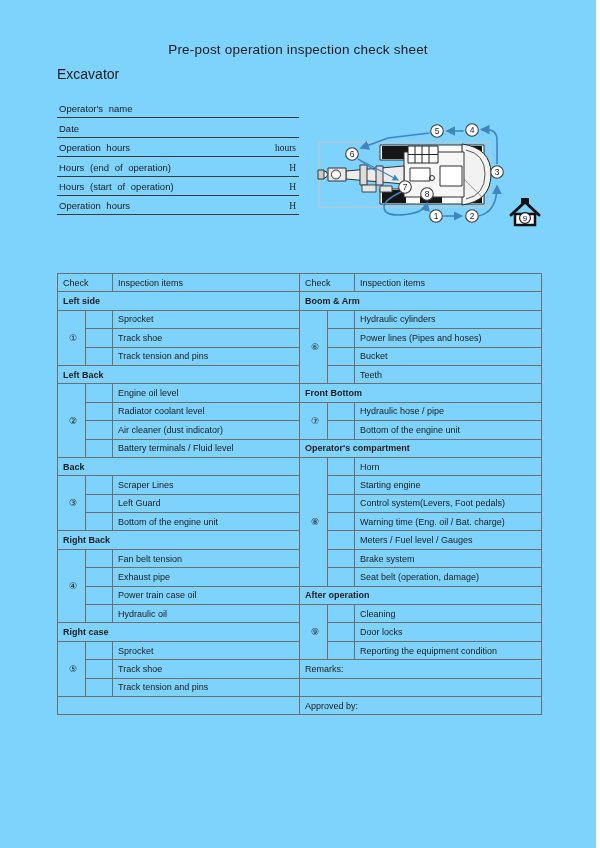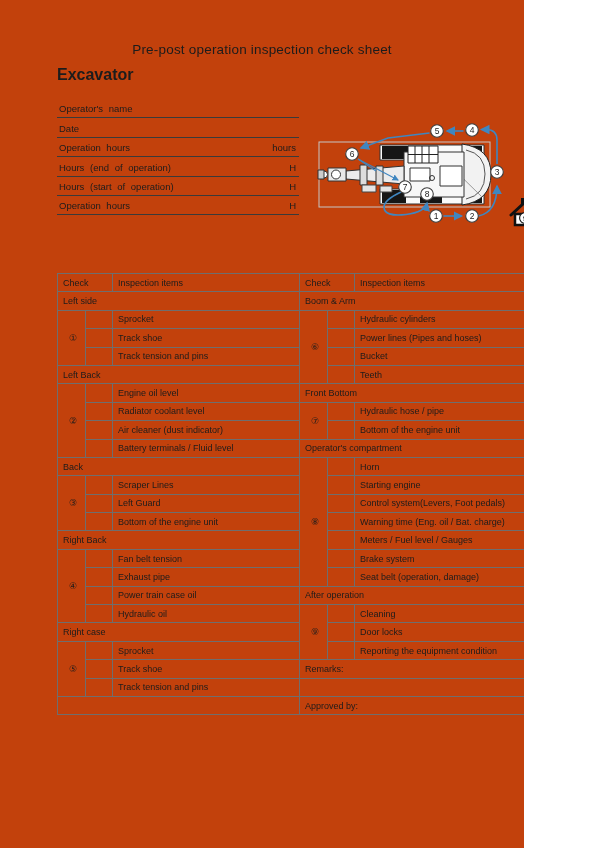--- a/index.html
+++ b/index.html
@@ -1,41 +1,41 @@
 <!DOCTYPE html>
 <html><head>
 <meta charset="utf-8">
 <style>
   * { box-sizing: border-box; margin: 0; padding: 0; }
   html,body { background:#ffffff; }
   body { width:600px; height:848px; font-family:"Liberation Sans","DejaVu Sans",sans-serif; color:#1c1c1c; }
-  .page { position:relative; width:524px; height:848px; background:#c2410c; overflow:hidden; }
+  .page { position:relative; width:596px; height:848px; background:#7dd3fc; overflow:hidden; }
 
   .title { position:absolute; top:42px; left:0; width:100%; text-align:center;
            font-size:13.5px; font-weight:400; letter-spacing:.2px; }
-  .machine { position:absolute; top:66px; left:57px; font-size:16px; font-weight:bold; }
+  .machine { position:absolute; top:66px; left:57px; font-size:14px; font-weight:normal; }
 
   
   .form { position:absolute; top:99px; left:57px; width:242px; }
   .form-row { position:relative; height:19.4px; border-bottom:1px solid #3a3a3a; }
   .flabel  { position:absolute; left:2px;  bottom:3px; font-size:9.5px; word-spacing:3px; }
-  .fsuffix { position:absolute; right:3px; bottom:3px; font-size:9.5px; word-spacing:2px; }
+  .fsuffix { position:absolute; right:3px; bottom:3px; font-size:9.5px; word-spacing:2px;font-family:Liberation Serif, serif; }
   .fmid    { position:absolute; left:62%;  bottom:1px; font-size:12px; }
 
   
   .diagram { position:absolute; top:108px; left:316px; width:235px; height:125px; }
   .diagram svg { width:100%; height:100%; display:block; }
 
   
   table.check { position:absolute; top:273px; left:57px; width:485px;
                 border-collapse:collapse; table-layout:fixed; }
   table.check td { border:1px solid #6e6e6e; height:18.4px; font-size:9px;
                    padding:0 2px 0 5px; overflow:hidden; white-space:nowrap; vertical-align:middle; }
   td.hdr     { padding-left:4px;margin-top:40px; }
-  td.section { padding-left:4px; }
+  td.section { padding-left:4px;font-weight:bold; }
   td.full    { padding-left:4px;margin-left:24px; }
   td.num     { text-align:center; padding:0; font-size:10.5px; }
   td.chk     { padding:0; }
   col.c-num  { width:28px; }
   col.c-chk  { width:27px; }
   col.c-item { width:187px; }
 </style>
 </head>
 <body>
 

